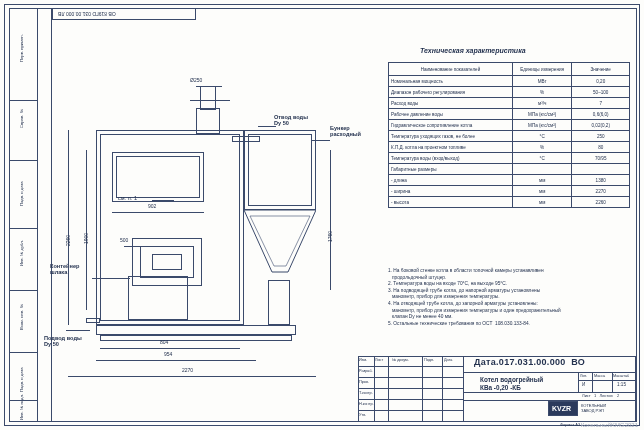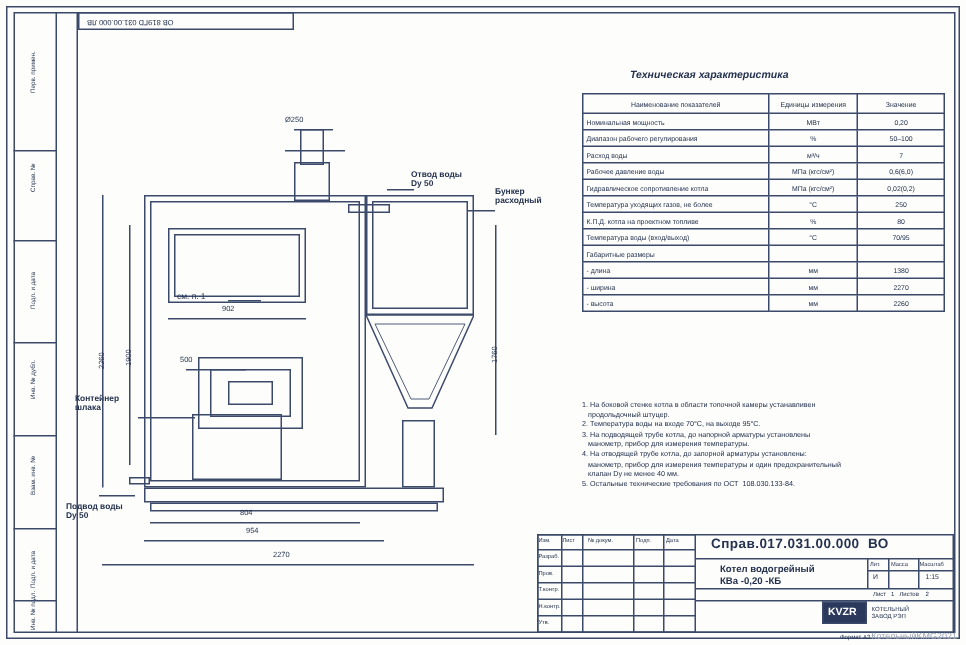--- a/index.html
+++ b/index.html
@@ -221,21 +221,21 @@
   <div class="txt" style="left:424px;top:358px;font-size:3.8px;">Подп.</div>
   <div class="txt" style="left:444px;top:358px;font-size:3.8px;">Дата</div>
 
   <div class="txt" style="left:359px;top:369px;font-size:3.8px;">Разраб.</div>
   <div class="txt" style="left:359px;top:380px;font-size:3.8px;">Пров.</div>
   <div class="txt" style="left:359px;top:391px;font-size:3.8px;">Т.контр.</div>
   <div class="txt" style="left:359px;top:402px;font-size:3.8px;">Н.контр.</div>
   <div class="txt" style="left:359px;top:413px;font-size:3.8px;">Утв.</div>
 
   <div class="ln hl" style="left:464px;top:372px;width:172px;"></div>
-  <div class="txt bold" style="left:474px;top:358px;font-size:9px;letter-spacing:0.3px;">Справ.017.031.00.000  ВО</div>
+  <div class="txt bold" style="left:474px;top:358px;font-size:9px;letter-spacing:0.3px;">Дата.017.031.00.000  ВО</div>
 
   <div class="ln vl" style="left:578px;top:372px;height:20px;"></div>
   <div class="ln hl" style="left:464px;top:392px;width:172px;"></div>
   <div class="ln vl" style="left:592px;top:372px;height:20px;"></div>
   <div class="ln vl" style="left:612px;top:372px;height:20px;"></div>
   <div class="ln hl" style="left:578px;top:380px;width:58px;"></div>
 
   <div class="txt" style="left:580px;top:374px;font-size:3.8px;">Лит.</div>
   <div class="txt" style="left:594px;top:374px;font-size:3.8px;">Масса</div>
   <div class="txt" style="left:613px;top:374px;font-size:3.8px;">Масштаб</div>

